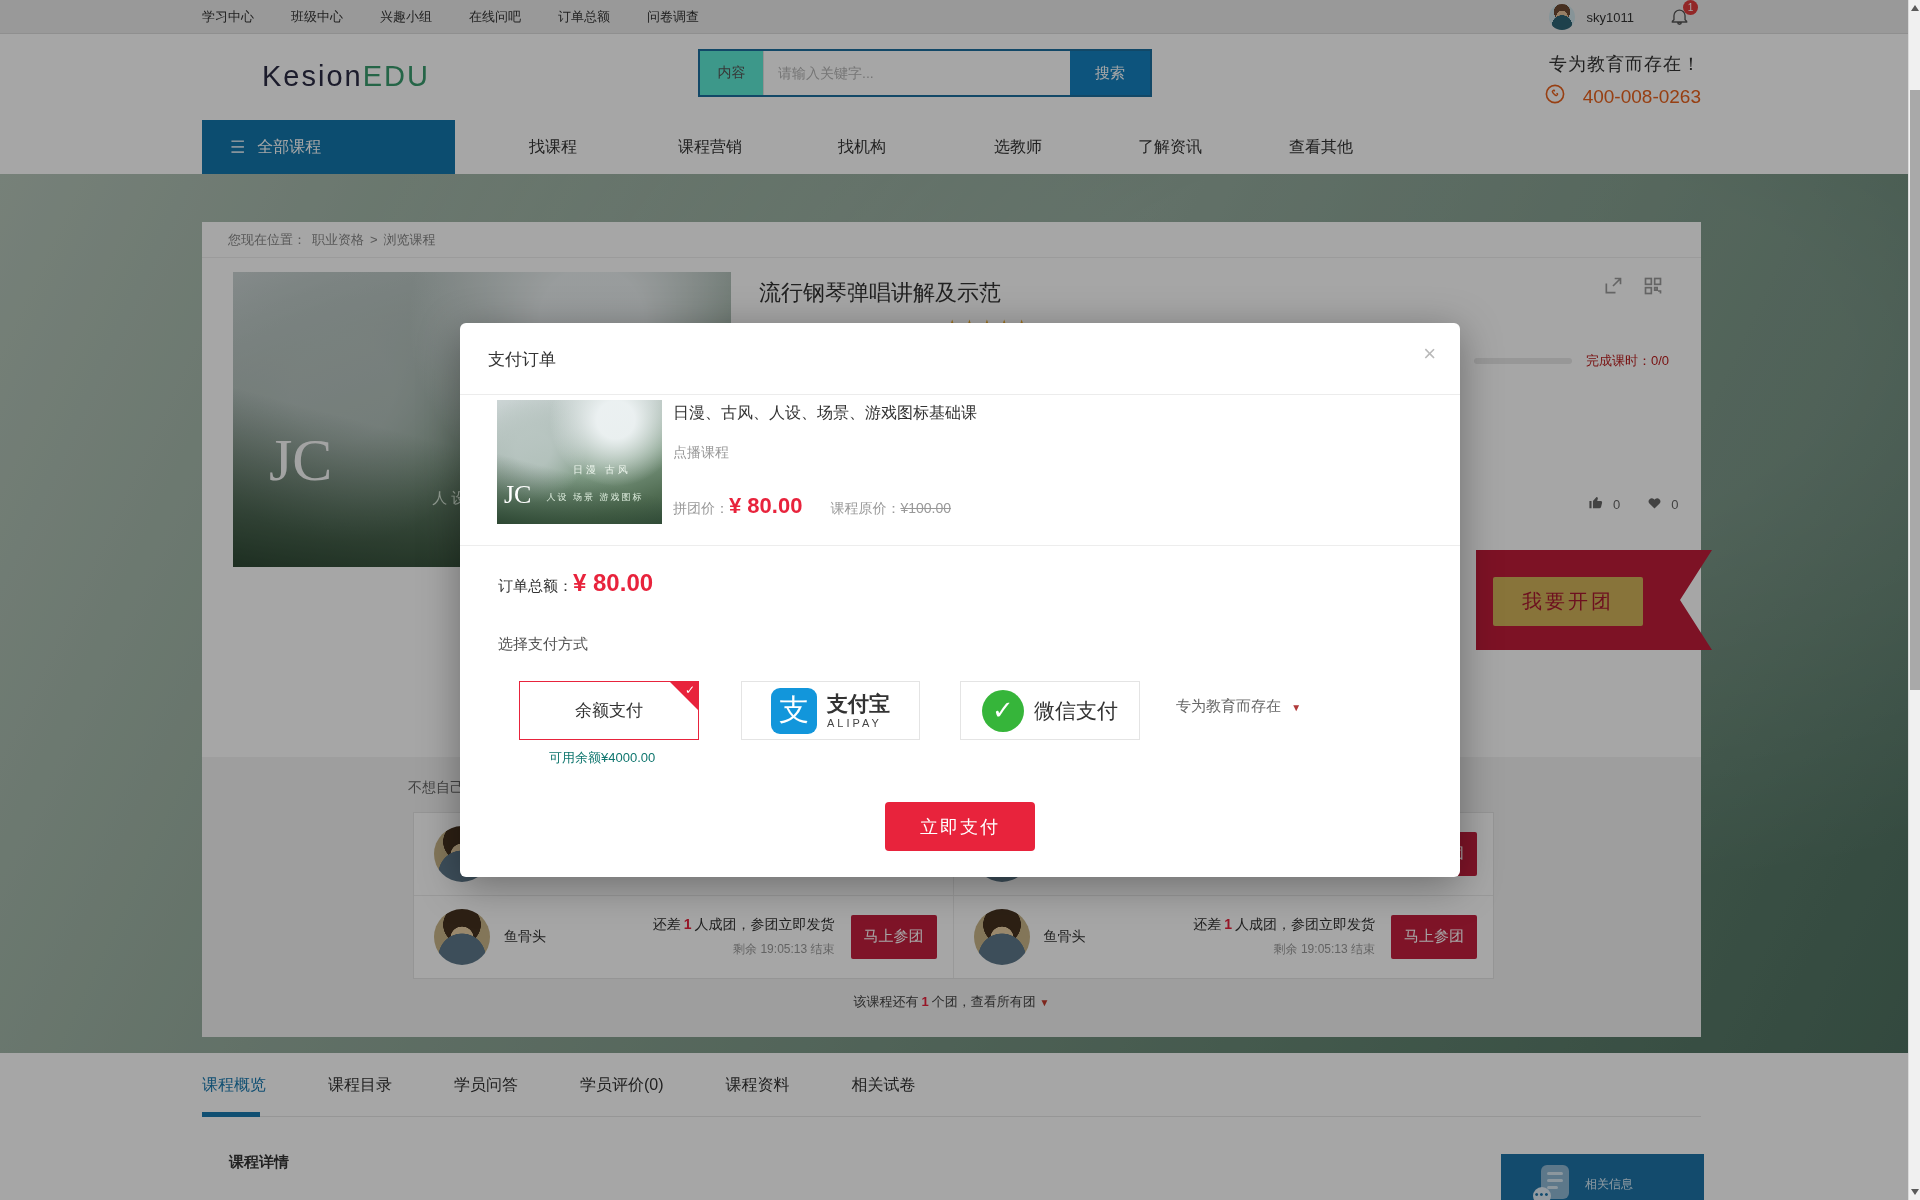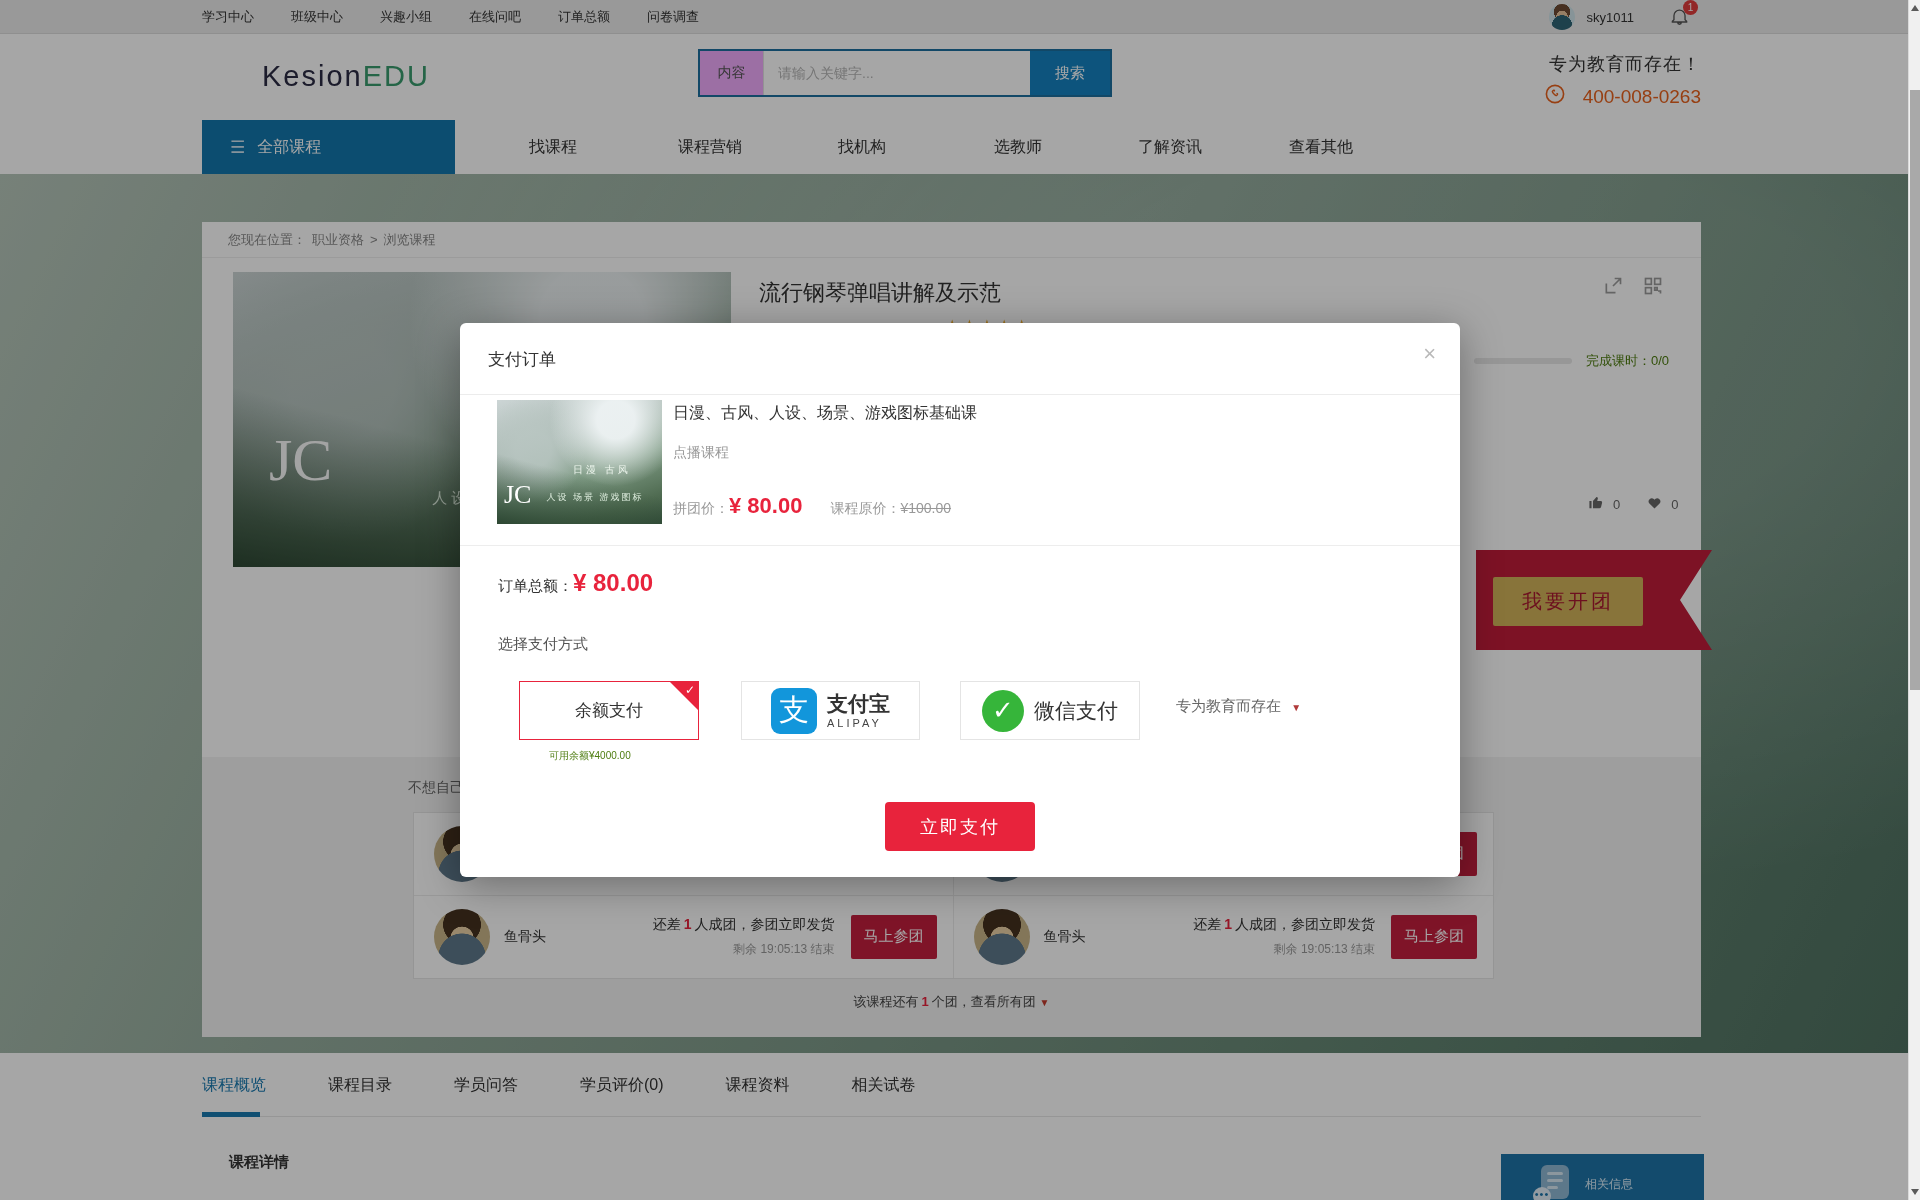--- a/index.html
+++ b/index.html
@@ -16,21 +16,21 @@
                 radial-gradient(circle at 50% 30%, #6e4a33 0 36%, transparent 37%),
                 #cfe4ea; }
   .topbar-user { font-size:13px; color:#333; }
   .bell-wrap { position:relative; margin-left:24px; width:20px; height:20px; }
   .badge { position:absolute; top:-7px; right:-8px; min-width:15px; height:15px; border-radius:8px; background:#e03c3c; color:#fff; font-size:10px; line-height:15px; text-align:center; padding:0 3px; }
 
   
   .header { position:absolute; left:0; top:34px; width:1920px; height:86px; background:#fff; }
   .logo { position:absolute; left:262px; top:26px; font-size:29px; letter-spacing:2px; font-weight:500; color:#2c2c44; }
   .logo .edu { color:#3a9b6e; }
-  .searchbar { position:absolute; left:698px; top:15px; width:414px; height:48px; border:2px solid #1c6f9f; background:#f0abfc; display:flex; align-items:stretch;justify-content:center; }
+  .searchbar { position:absolute; left:698px; top:15px; width:454px; height:48px; border:2px solid #1c6f9f; background:#5eead4; display:flex; align-items:stretch;justify-content:center; }
   .search-cat { width:64px; display:flex; align-items:center; justify-content:center; font-size:14px; color:#555; border-right:1px solid #e2e2e2; cursor:pointer; }
   .search-input { flex:1; border:none; outline:none; padding:0 14px; font-size:14px; color:#333; font-family:inherit; }
   .search-input::placeholder { color:#b5b5b5; }
   .search-btn { width:80px; background:#1482c0; color:#fff; font-size:15px; border:none; cursor:pointer; font-family:inherit; }
   .slogan-wrap { position:absolute; right:219px; top:18px; text-align:right; }
   .slogan { font-size:18px; color:#333; letter-spacing:1px; }
   .phone-line { margin-top:8px; display:flex; align-items:center; justify-content:flex-end; gap:18px; color:#e8611c; font-size:19px; }
 
   
   .mainnav { position:absolute; left:0; top:120px; width:1920px; height:54px; background:#fff; }
@@ -52,21 +52,21 @@
                 radial-gradient(circle at 22% 40%, rgba(186,199,195,.8) 0 12%, transparent 36%),
                 linear-gradient(160deg,#ccd5d5 0%,#aab9b3 32%,#7f9b85 58%,#4f6b51 84%,#36513d 100%); }
   .cover-jc { position:absolute; left:36px; bottom:72px; font-family:"Liberation Serif","DejaVu Serif",serif; font-size:60px; color:#fff; opacity:.96; }
   .cover-t1 { position:absolute; left:54%; bottom:34%; font-size:17px; color:#eef6ee; letter-spacing:6px; }
   .cover-t2 { position:absolute; left:40%; bottom:20%; font-size:15px; color:#dfeedf; letter-spacing:4px; }
   .course-title { position:absolute; left:557px; top:56px; font-size:22px; color:#333; }
   .stars { position:absolute; left:743px; top:94px; font-size:16px; letter-spacing:3px; color:#f0ad2e; }
   .share-icons { position:absolute; right:38px; top:54px; display:flex; gap:20px; }
   .share-icons span { cursor:pointer; }
   .progress-track { position:absolute; left:1272px; top:136px; width:98px; height:6px; border-radius:3px; background:#e8e8e8; }
-  .progress-label { position:absolute; left:1384px; top:130px; font-size:13px; color:#4d7c0f; }
+  .progress-label { position:absolute; left:1384px; top:130px; font-size:13px; color:#b91c1c; }
   .likes { position:absolute; left:1386px; top:272px; display:flex; align-items:center; gap:8px; color:#666; font-size:13px; }
   .likes .gap { width:10px; }
 
   .ribbon { position:absolute; left:1476px; top:376px; width:236px; height:100px; background:#c01d39;
     clip-path:polygon(0 0,100% 0,calc(100% - 32px) 50%,100% 100%,0 100%); }
   .open-group-btn { position:absolute; left:17px; top:27px; width:150px; height:49px; background:#d2b25a; border:none; color:#a81a30; font-size:20px; letter-spacing:3px; cursor:pointer; font-family:inherit; border-radius:2px; }
 
   .group-section { position:absolute; left:202px; top:583px; width:1499px; height:280px; background:#f3f3f3; }
   .group-intro { position:absolute; left:206px; top:22px; font-size:14px; color:#666; }
   .group-card { position:absolute; left:211px; top:55px; width:1081px; height:167px; background:#fff; border:1px solid #e5e5e5; display:grid; grid-template-columns:1fr 1fr; grid-template-rows:1fr 1fr; }
@@ -134,21 +134,21 @@
   .corner-check { position:absolute; top:1px; right:3px; color:#fff; font-size:12px; }
   .opt-alipay { left:281px; width:179px; border:1px solid #e4e4e4; gap:10px; }
   .ali-logo { width:46px; height:46px; border-radius:9px; background:#1296db; color:#fff; font-size:30px; display:flex; align-items:center; justify-content:center; }
   .ali-cn { font-size:21px; color:#333; font-weight:bold; line-height:1; }
   .ali-en { font-size:11px; color:#444; letter-spacing:3px; margin-top:3px; }
   .opt-wechat { left:500px; width:180px; border:1px solid #e4e4e4; gap:10px; }
   .wx-logo { width:42px; height:42px; border-radius:50%; background:#36b53a; color:#fff; font-size:26px; font-weight:bold; display:flex; align-items:center; justify-content:center; }
   .wx-label { font-size:21px; color:#333; }
   .opt-other { position:absolute; left:716px; top:374px; font-size:15px; color:#666; cursor:pointer; }
   .opt-other .arrow { color:#b03a3a; font-size:10px; margin-left:6px; }
-  .balance-note { position:absolute; left:89px; top:426px; font-size:10px; color:#4d7c0f; }
+  .balance-note { position:absolute; left:89px; top:426px; font-size:13px; color:#0f766e; }
   .pay-btn { position:absolute; left:425px; top:479px; width:150px; height:49px; background:#e8233c; color:#fff; border:none; border-radius:4px; font-size:18px; letter-spacing:2px; cursor:pointer; font-family:inherit; }
 
   
   .sb { position:absolute; right:0; top:0; width:12px; height:1200px; background:#f0f0f0; border-left:1px solid #dadada; z-index:70; }
   .sb-up, .sb-down { position:absolute; left:2px; width:0; height:0; border-left:4px solid transparent; border-right:4px solid transparent; }
   .sb-up { top:5px; border-bottom:6px solid #5a5a5a; }
   .sb-down { bottom:5px; border-top:6px solid #5a5a5a; }
   .sb-thumb { position:absolute; left:1px; top:90px; width:10px; height:600px; background:#a9a9a9; }
 </style>
 </head>

